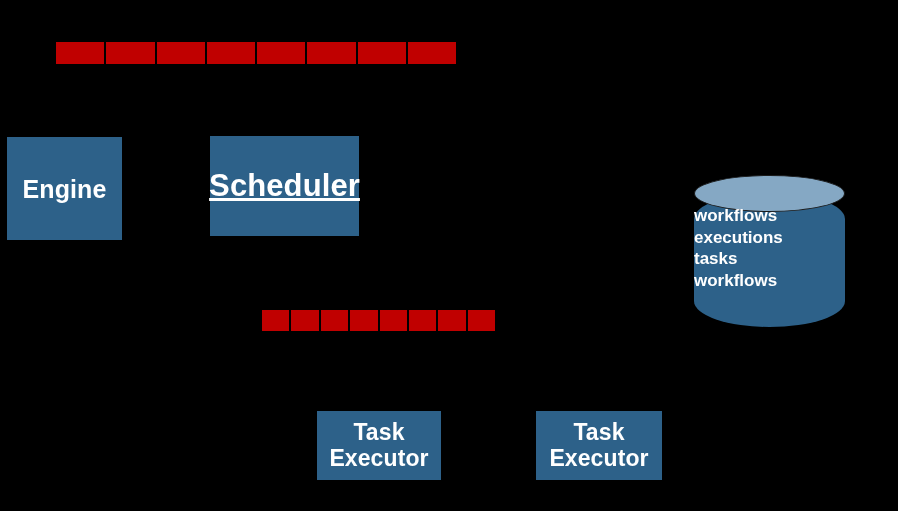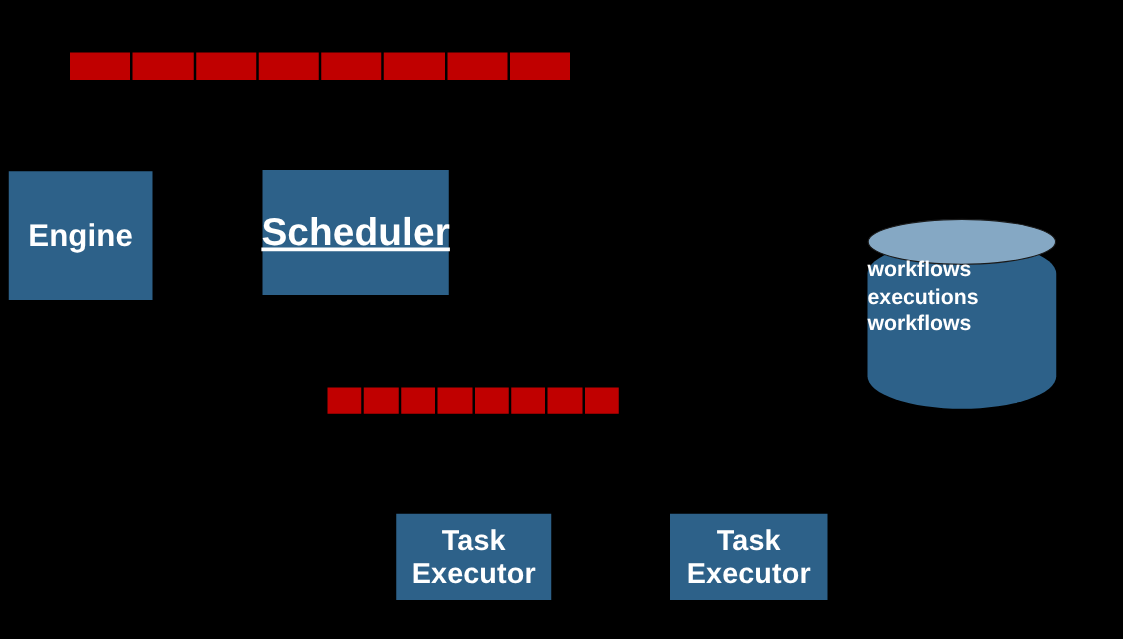--- a/index.html
+++ b/index.html
@@ -157,17 +157,18 @@
       <span>Executor</span>
     </span>
   </div>
 
   <div id="database">
     <div id="db-body"></div>
     <div id="db-top"></div>
     <div id="db-labels">
       <span class="line">workflows</span>
       <span class="line">executions</span>
+      <span class="line">tasks</span>
       <span class="line">workflows</span>
     </div>
   </div>
 
 </div>
 
 </body></html>

